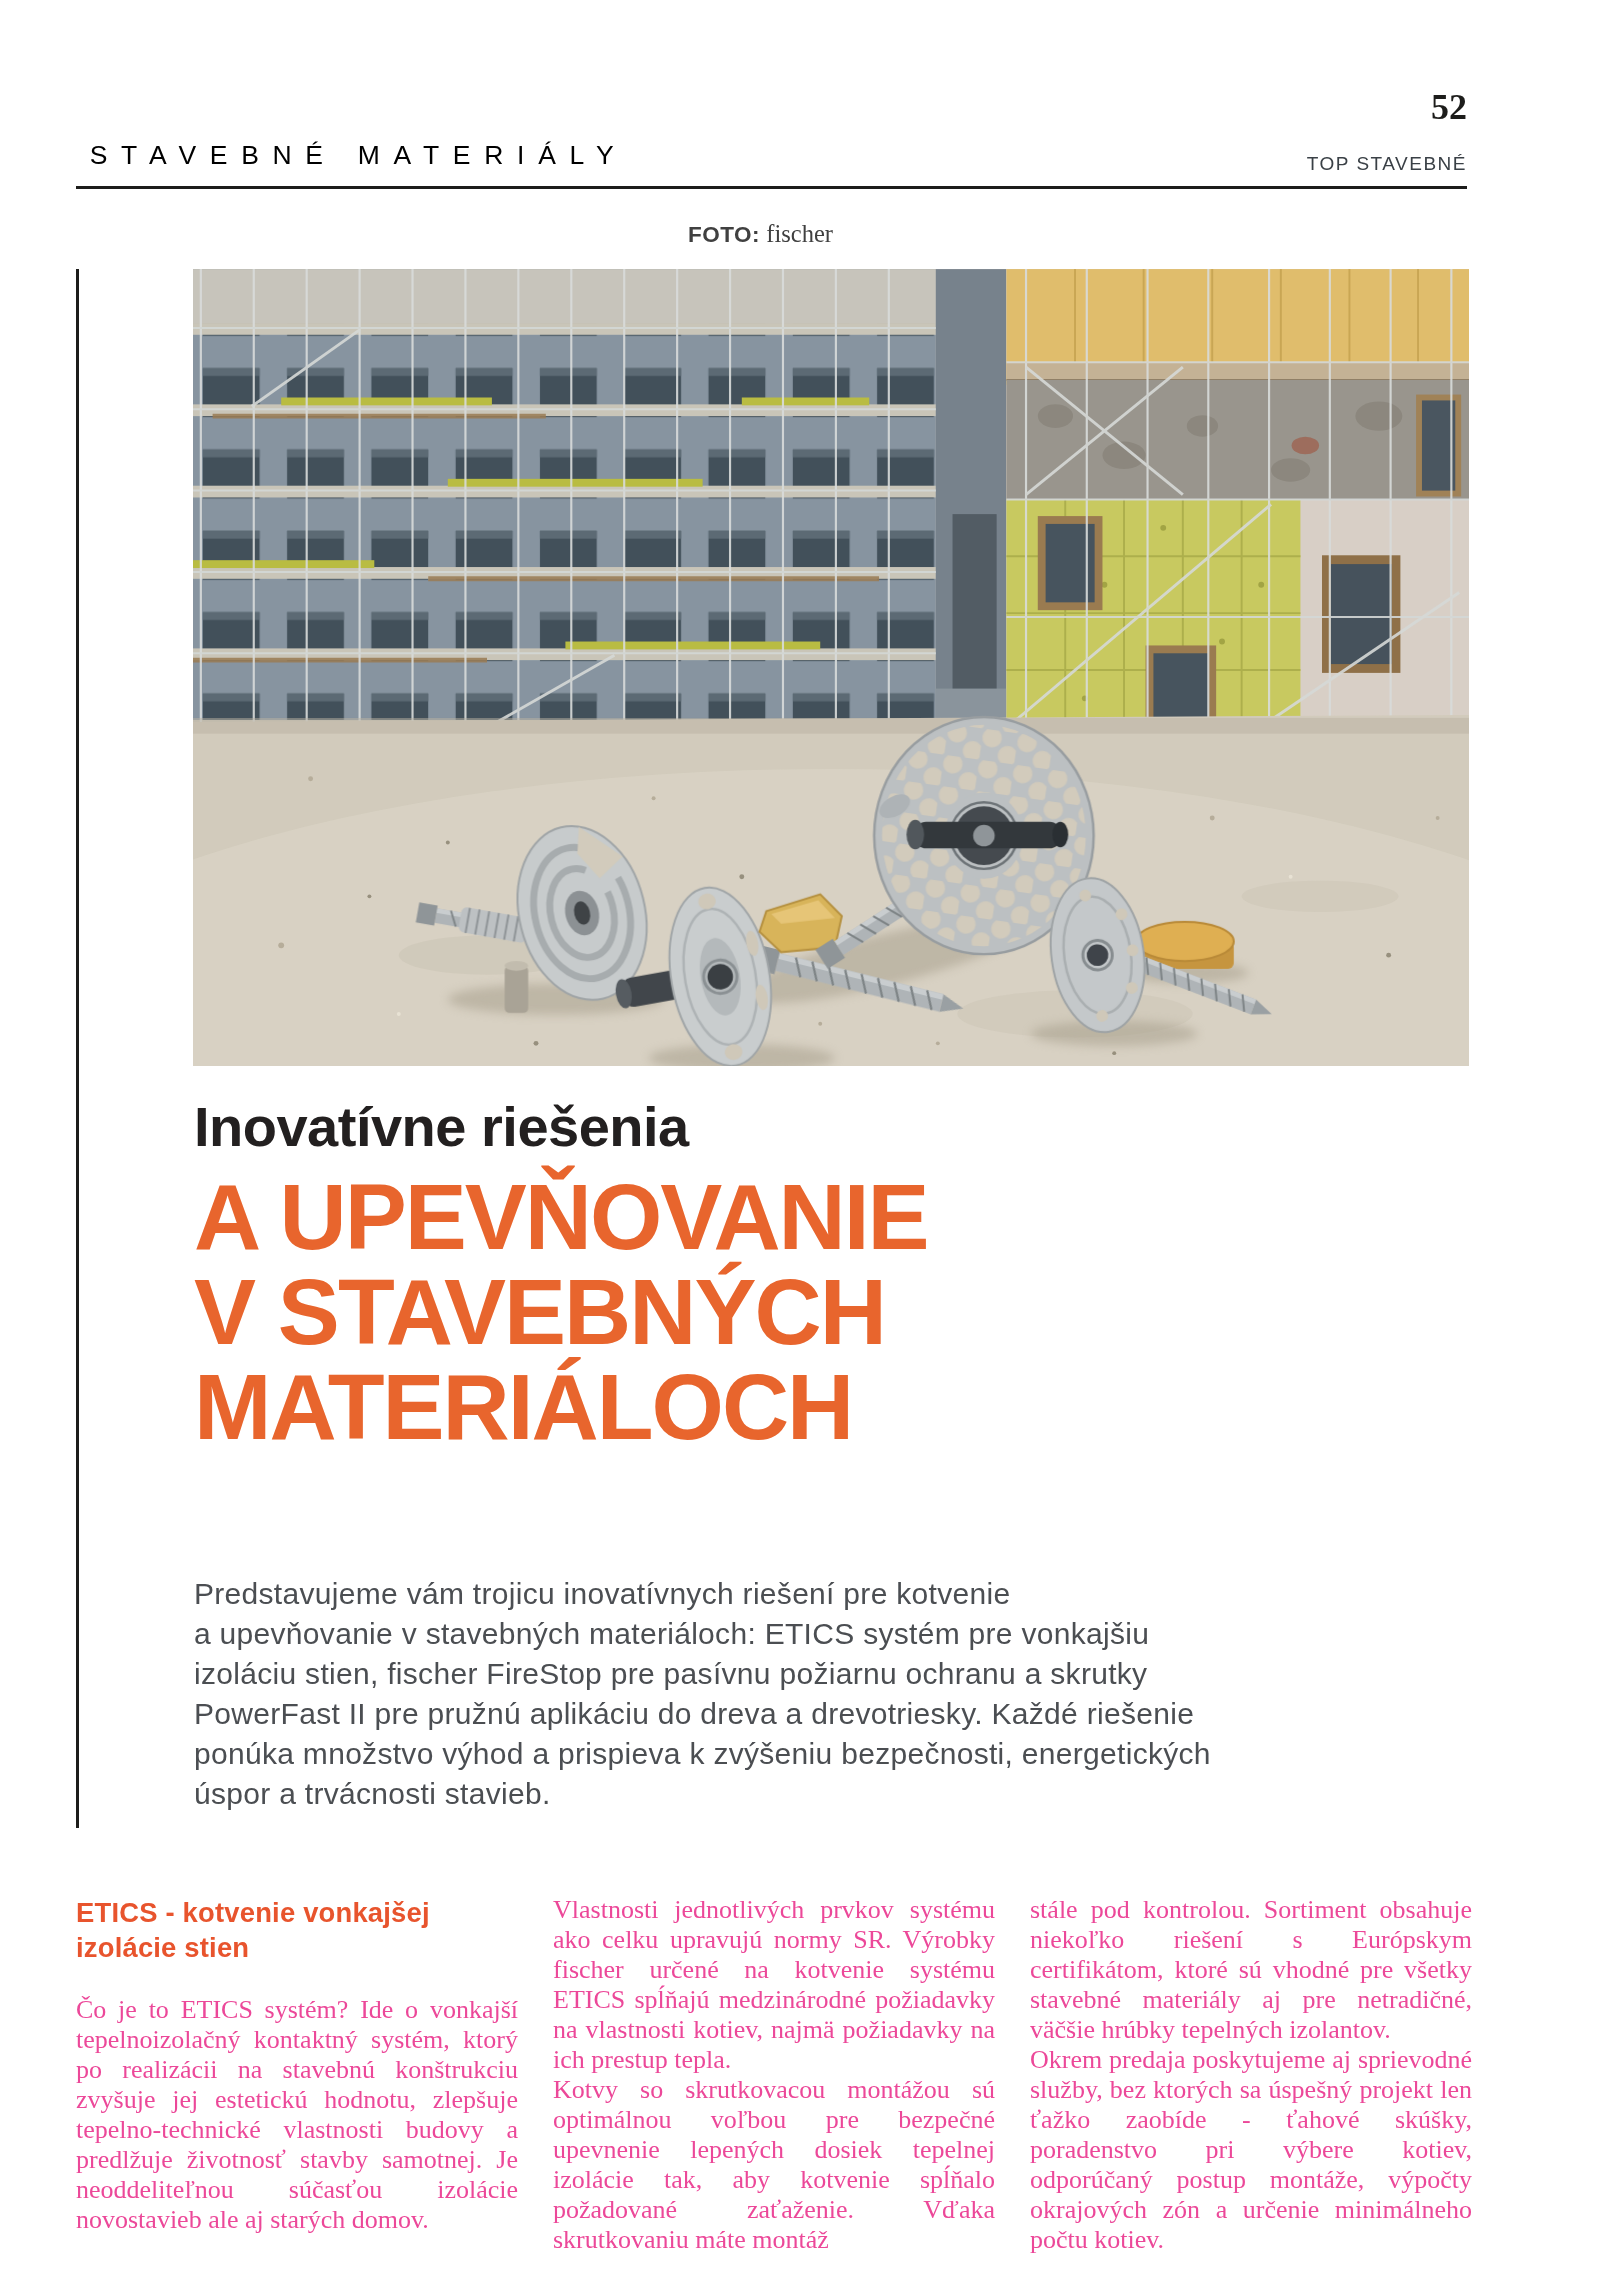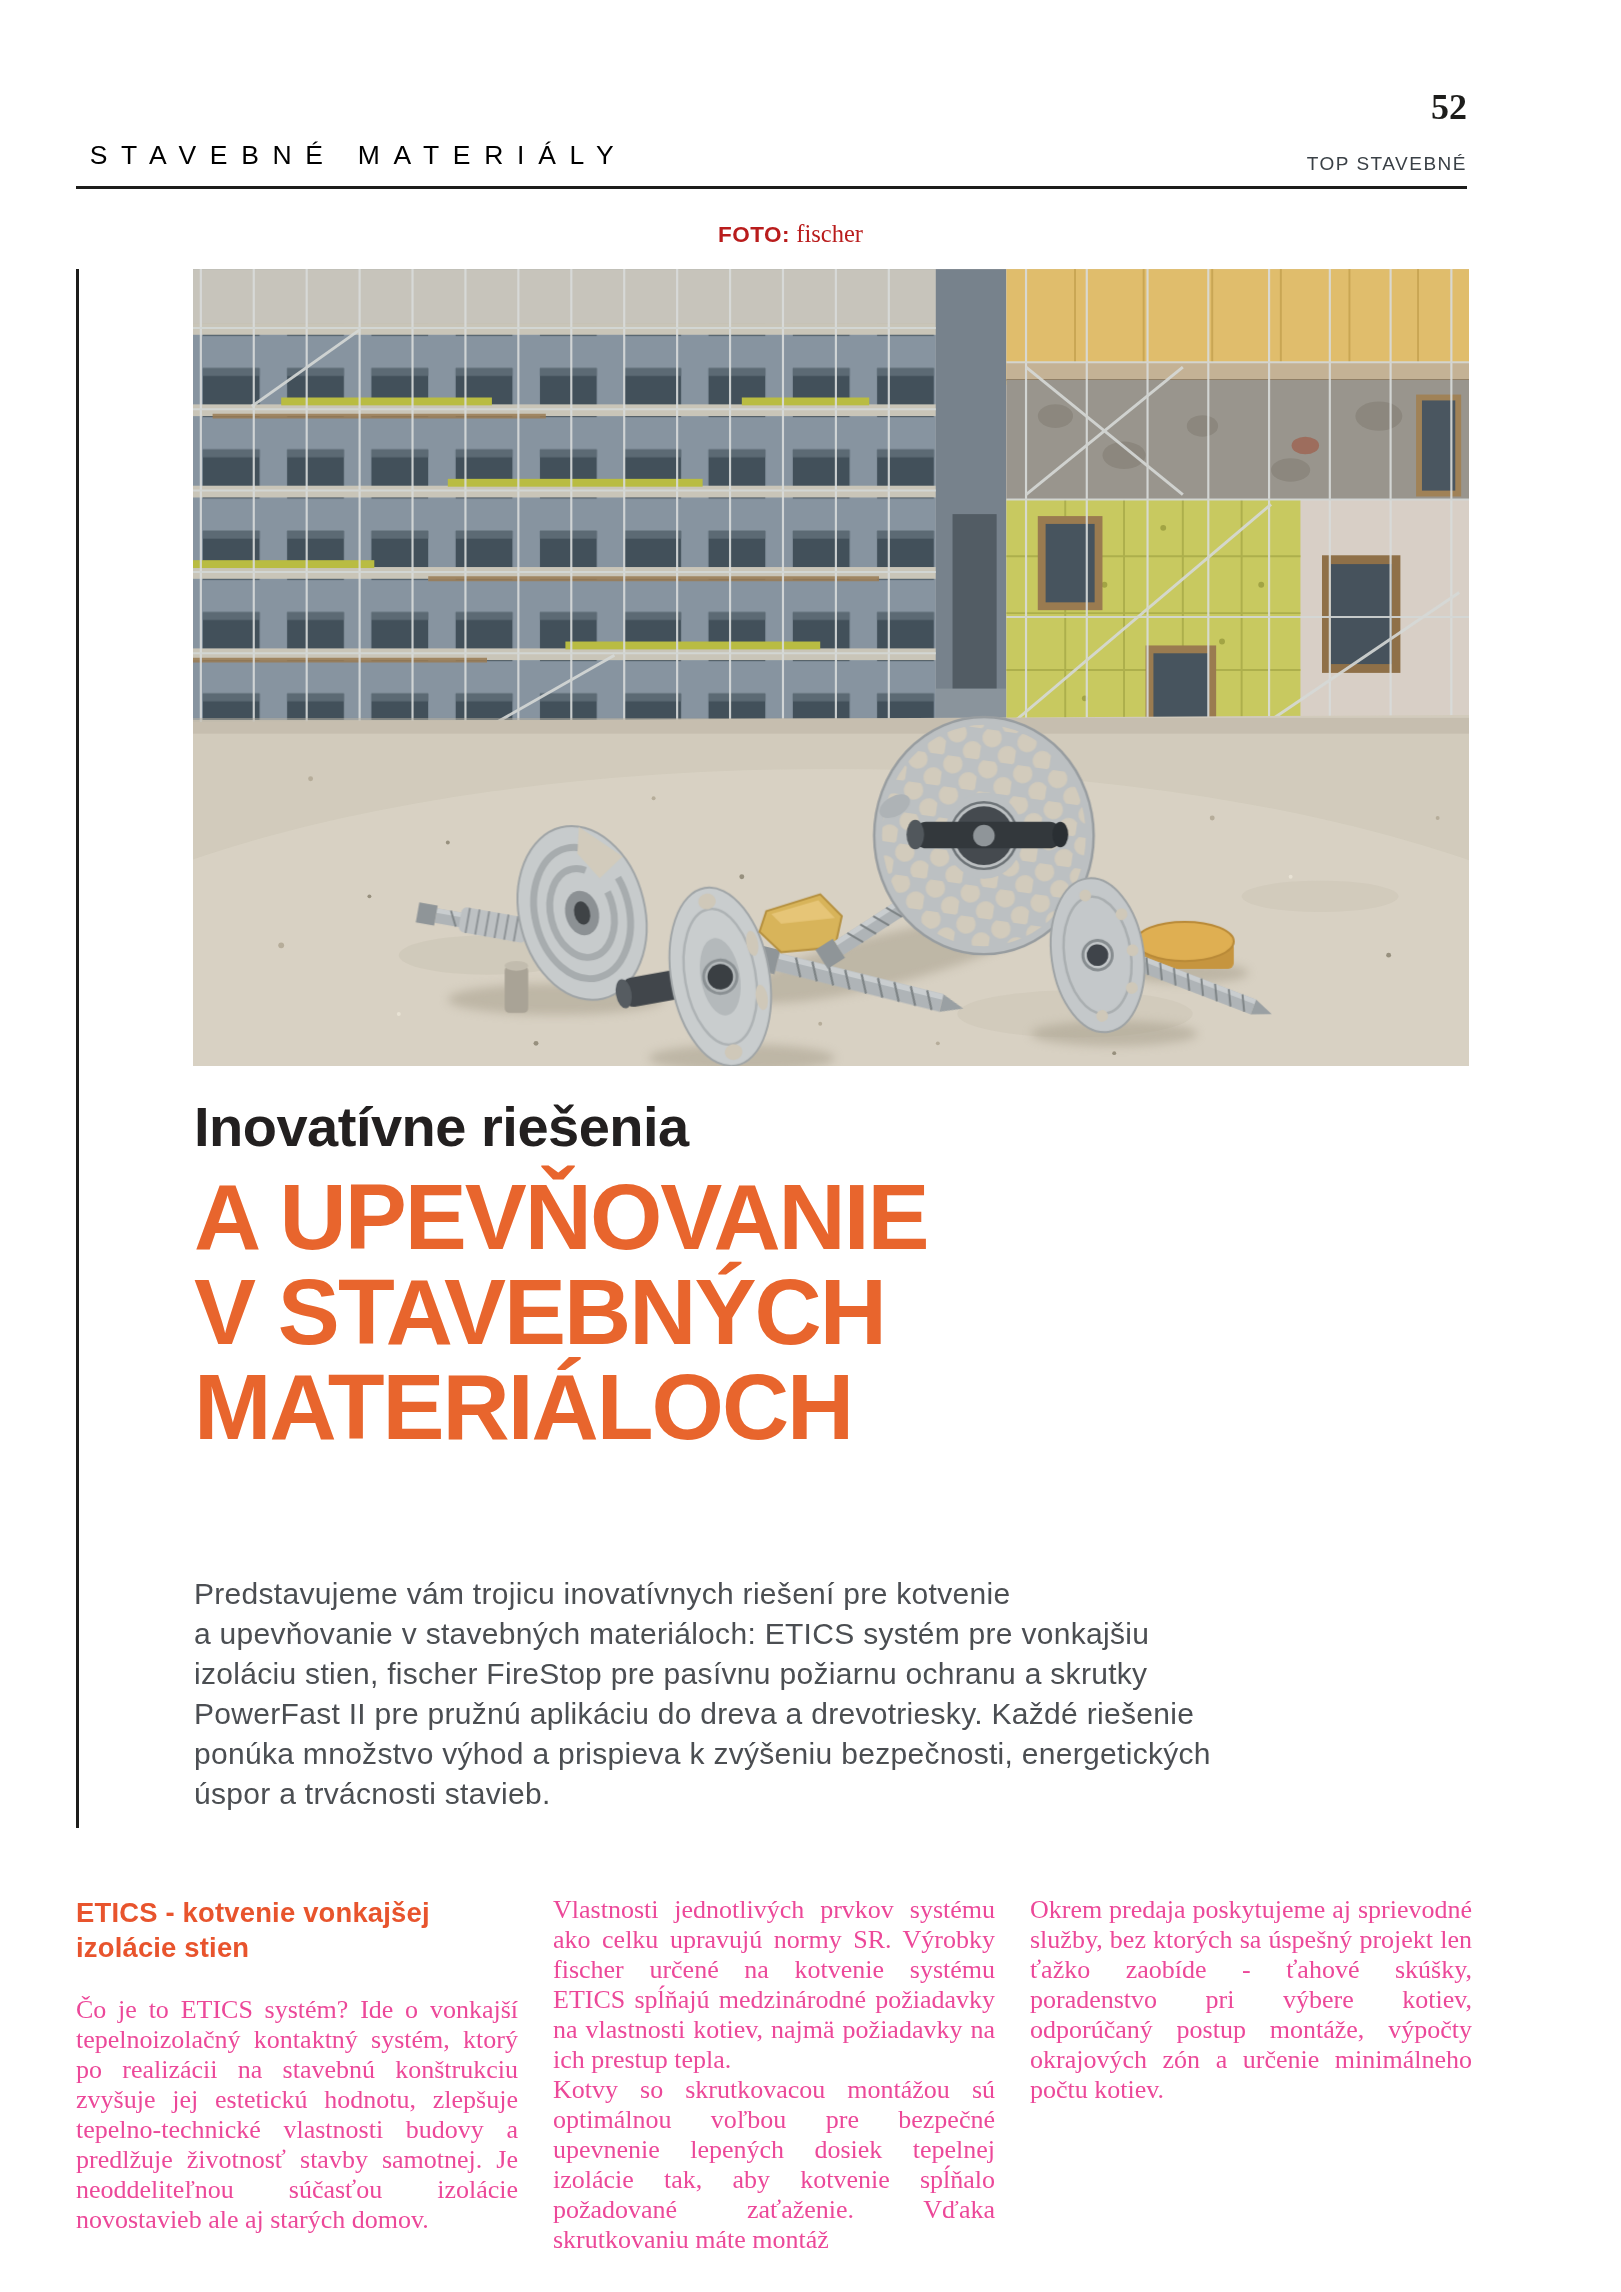--- a/index.html
+++ b/index.html
@@ -24,22 +24,22 @@
   }
   .corner-tag {
     position:absolute; right:154px; top:153px;
     font-size:19px; font-weight:400; color:#3a4046; letter-spacing:1.5px;
   }
   .header-rule {
     position:absolute; left:76px; top:186px; width:1391px; height:2.9px;
     background:#1d1d1b;
   }
   .photo-credit {
-    position:absolute; left:718px; top:220px;
-    font-size:22.5px; color:#b91c1c;
+    position:absolute; left:688px; top:220px;
+    font-size:22.5px; color:#404040;
   }
   .photo-credit .lbl { font-weight:700; font-family:"Liberation Sans", sans-serif; letter-spacing:0.5px; }
   .photo-credit .val { font-family:"Liberation Serif", serif; font-size:24.5px; }
 
   
   .photo-wrap {
     position:absolute; left:193px; top:269px; width:1276px; height:797px;
     overflow:hidden; background:#d2cbbc;
   }
   .left-rule {
@@ -405,16 +405,17 @@
   <div class="col">
     <div class="col-heading preline">ETICS - kotvenie vonkajšej
 izolácie stien</div>
     <p>Čo je to ETICS systém? Ide o vonkajší tepelnoizolačný kontaktný systém, ktorý po realizácii na stavebnú konštrukciu zvyšuje jej estetickú hodnotu, zlepšuje tepelno-technické vlastnosti budovy a predlžuje životnosť stavby samotnej. Je neoddeliteľnou súčasťou izolácie novostavieb ale aj starých domov.</p>
   </div>
   <div class="col">
     <p>Vlastnosti jednotlivých prvkov systému ako celku upravujú normy SR. Výrobky fischer určené na kotvenie systému ETICS spĺňajú medzinárodné požiadavky na vlastnosti kotiev, najmä požiadavky na ich prestup tepla.</p>
     <p>Kotvy so skrutkovacou montážou sú optimálnou voľbou pre bezpečné upevnenie lepených dosiek tepelnej izolácie tak, aby kotvenie spĺňalo požadované zaťaženie. Vďaka skrutkovaniu máte montáž</p>
   </div>
   <div class="col">
+    <p>stále pod kontrolou. Sortiment obsahuje niekoľko riešení s Európskym certifikátom, ktoré sú vhodné pre všetky stavebné materiály aj pre netradičné, väčšie hrúbky tepelných izolantov.</p>
     <p>Okrem predaja poskytujeme aj sprievodné služby, bez ktorých sa úspešný projekt len ťažko zaobíde - ťahové skúšky, poradenstvo pri výbere kotiev, odporúčaný postup montáže, výpočty okrajových zón a určenie minimálneho počtu kotiev.</p>
   </div>
 </div>
 
 
 </body></html>

